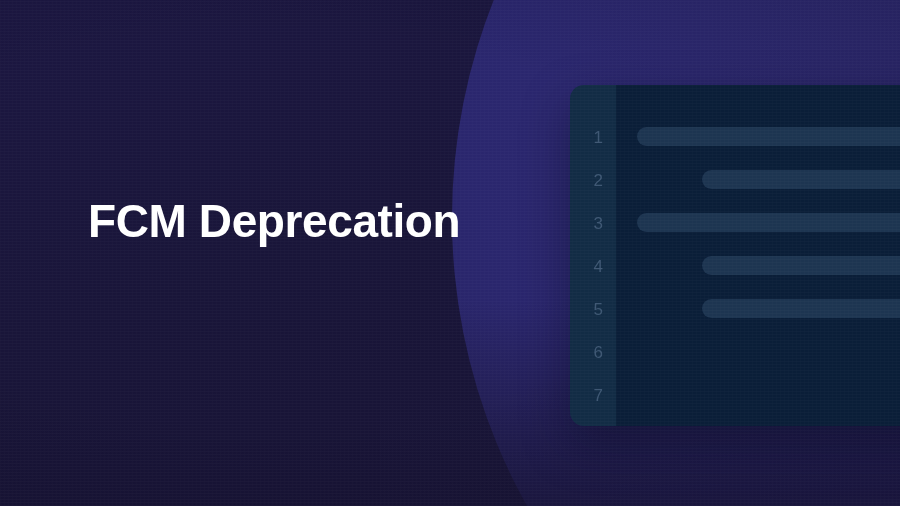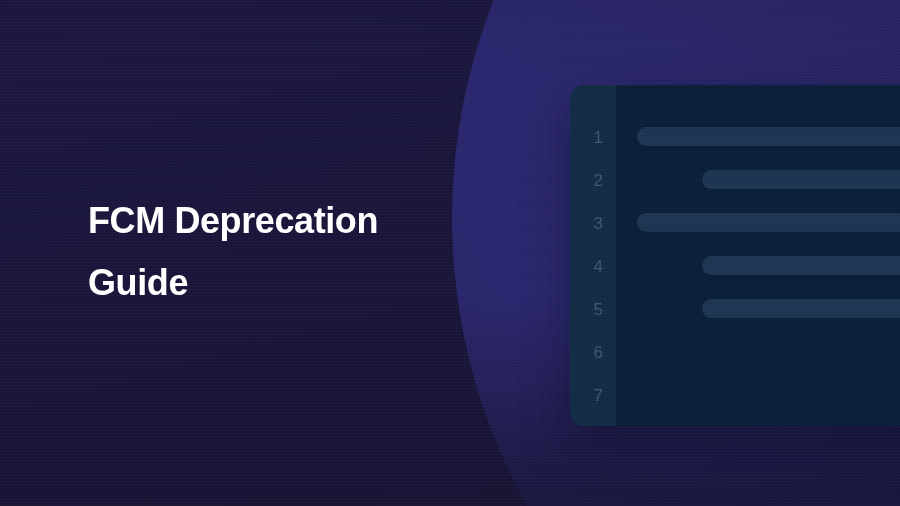--- a/index.html
+++ b/index.html
@@ -55,21 +55,21 @@
 
   
   .title-block {
     position: absolute;
     left: 88px;
     top: 190px;
     width: 430px;
   }
   .title-line {
     color: #ffffff;
-    font-size: 36px;
+    font-size: 46px;
     font-weight: bold;
     line-height: 62px;
     letter-spacing: -0.4px;
     white-space: nowrap;
   }
 
   
   .editor {
     position: absolute;
     left: 570px;
@@ -125,21 +125,20 @@
 
 <div id="stage">
 
   <div class="bg-base"></div>
   <div class="bg-arc"></div>
   <div class="bg-arc-fade"></div>
   <div class="bg-vignette"></div>
 
   <div class="title-block">
     <div class="title-line">FCM Deprecation</div>
-    <div class="title-line">Guide</div>
   </div>
 
   <div class="editor">
     <div class="editor-gutter">
       <div class="gutter-num" style="top:44px">1</div>
       <div class="gutter-num" style="top:87px">2</div>
       <div class="gutter-num" style="top:130px">3</div>
       <div class="gutter-num" style="top:173px">4</div>
       <div class="gutter-num" style="top:216px">5</div>
       <div class="gutter-num" style="top:259px">6</div>

